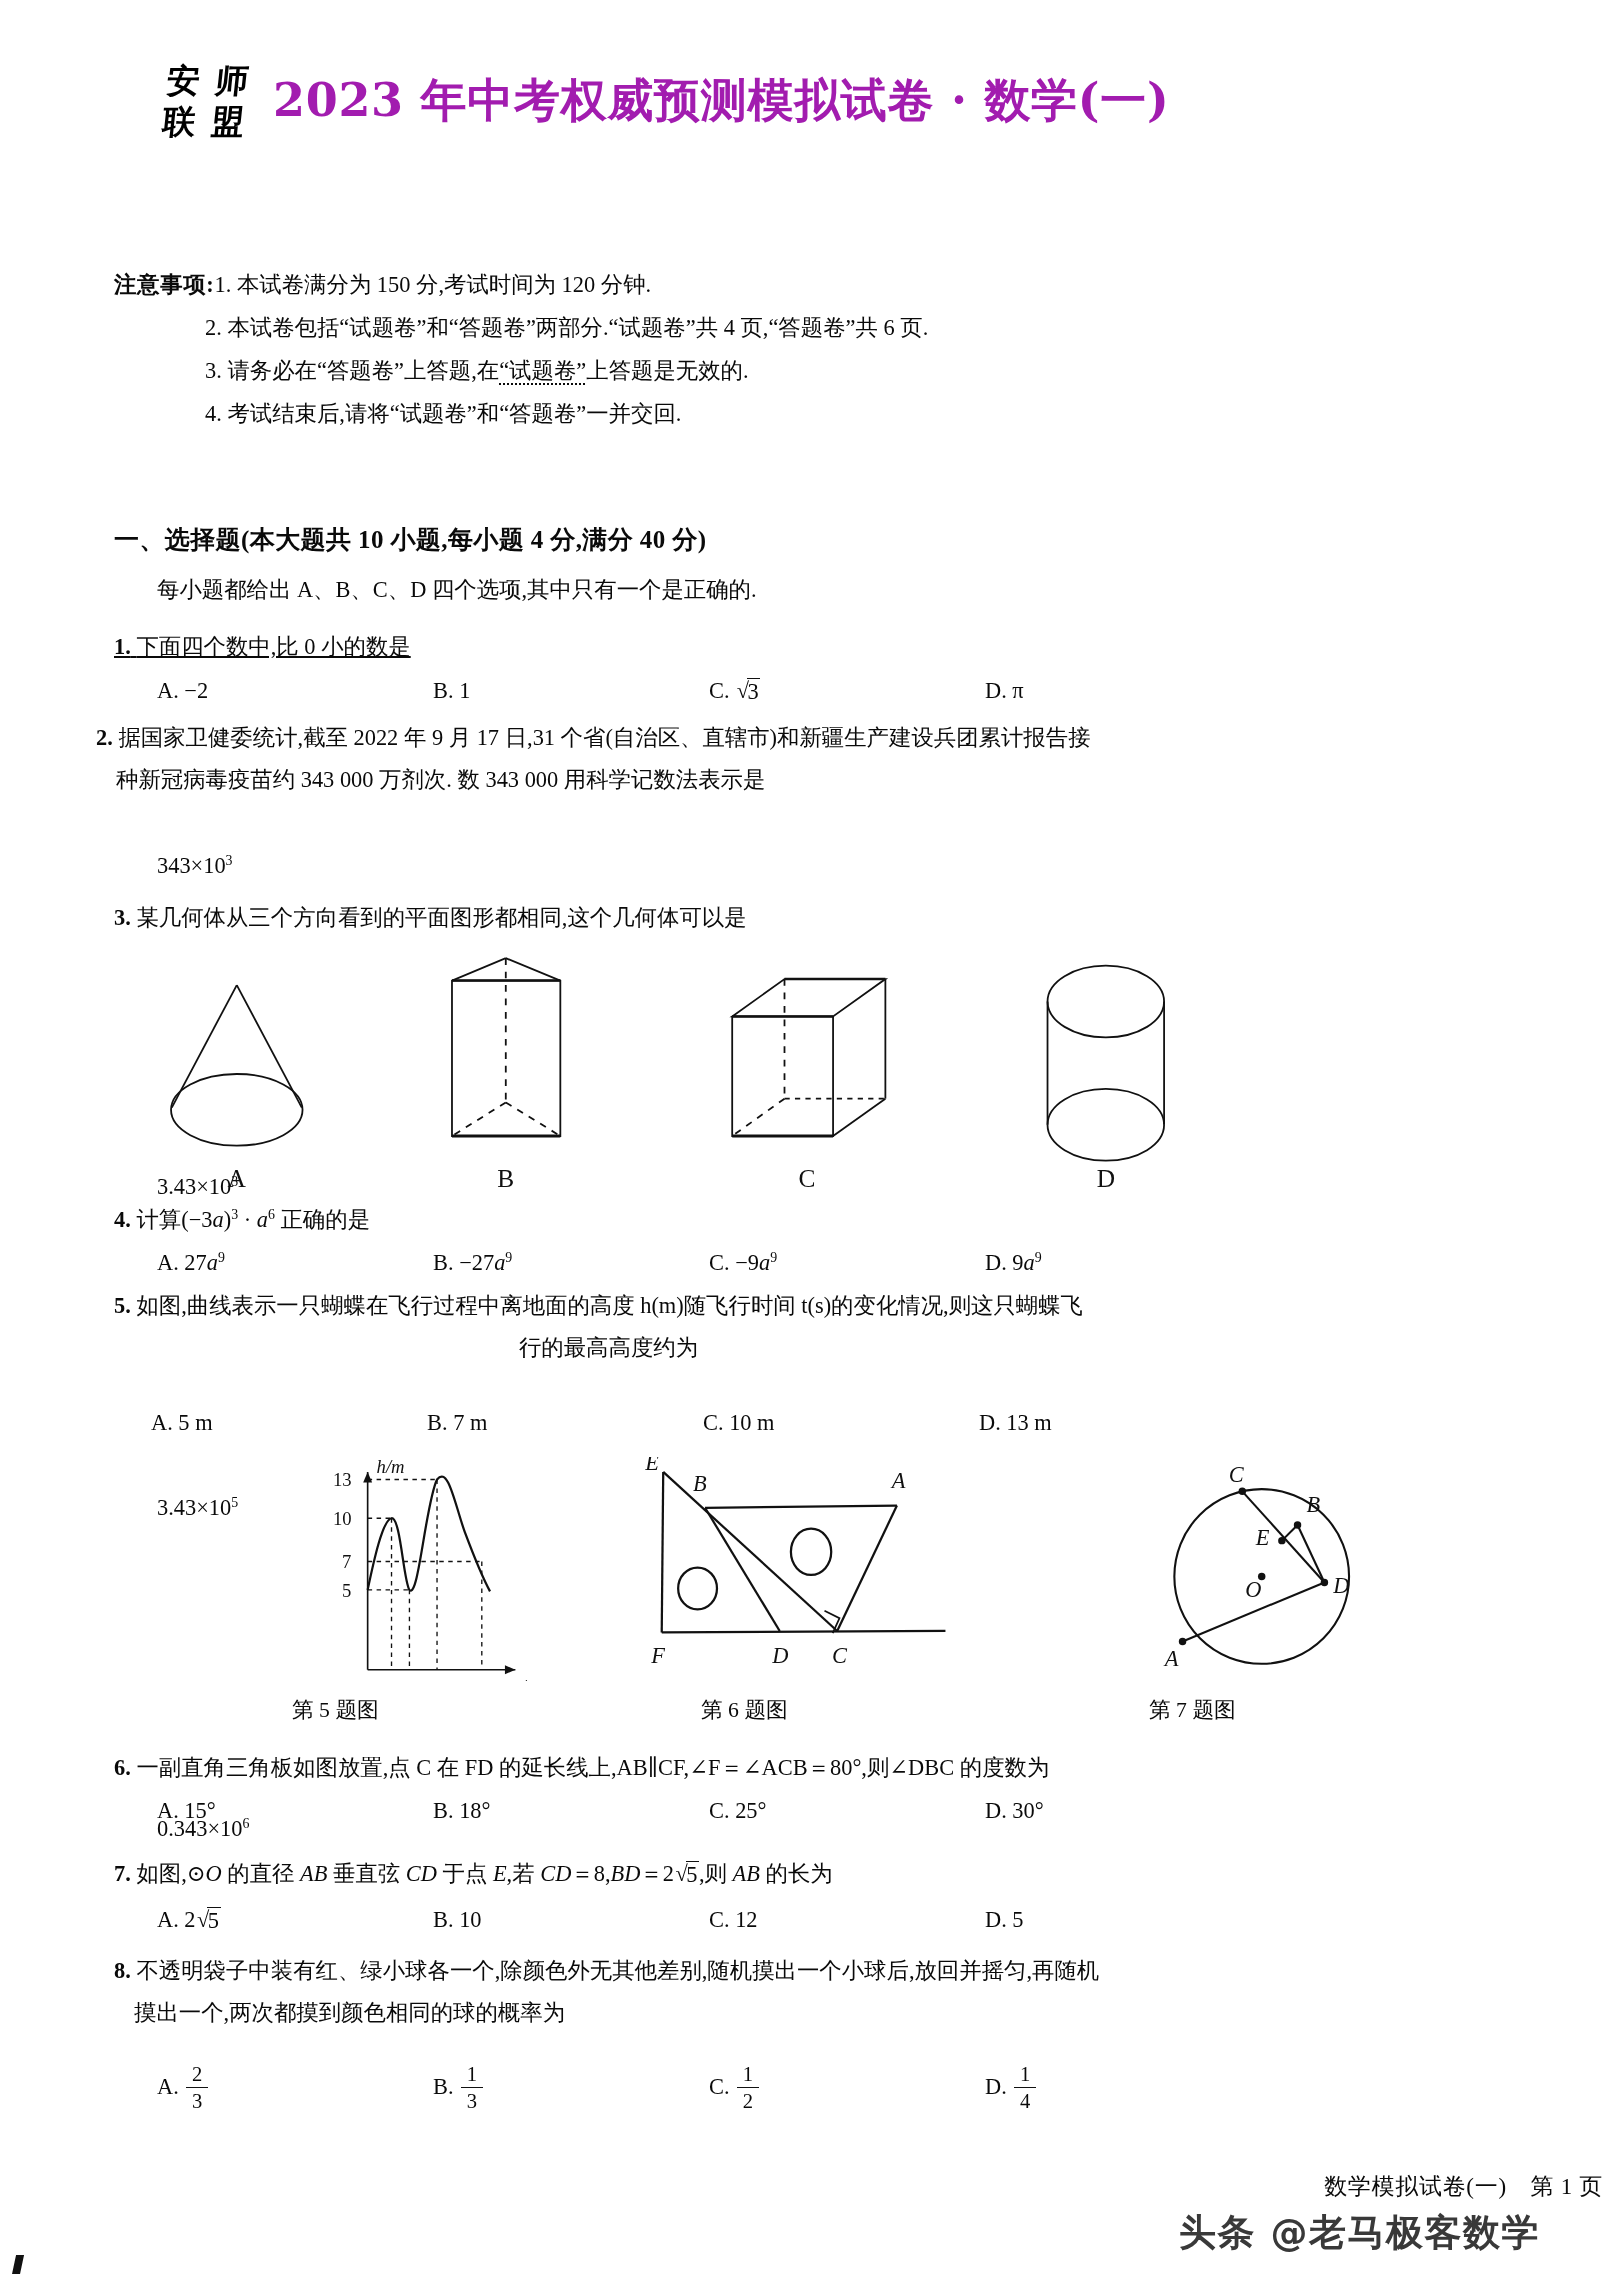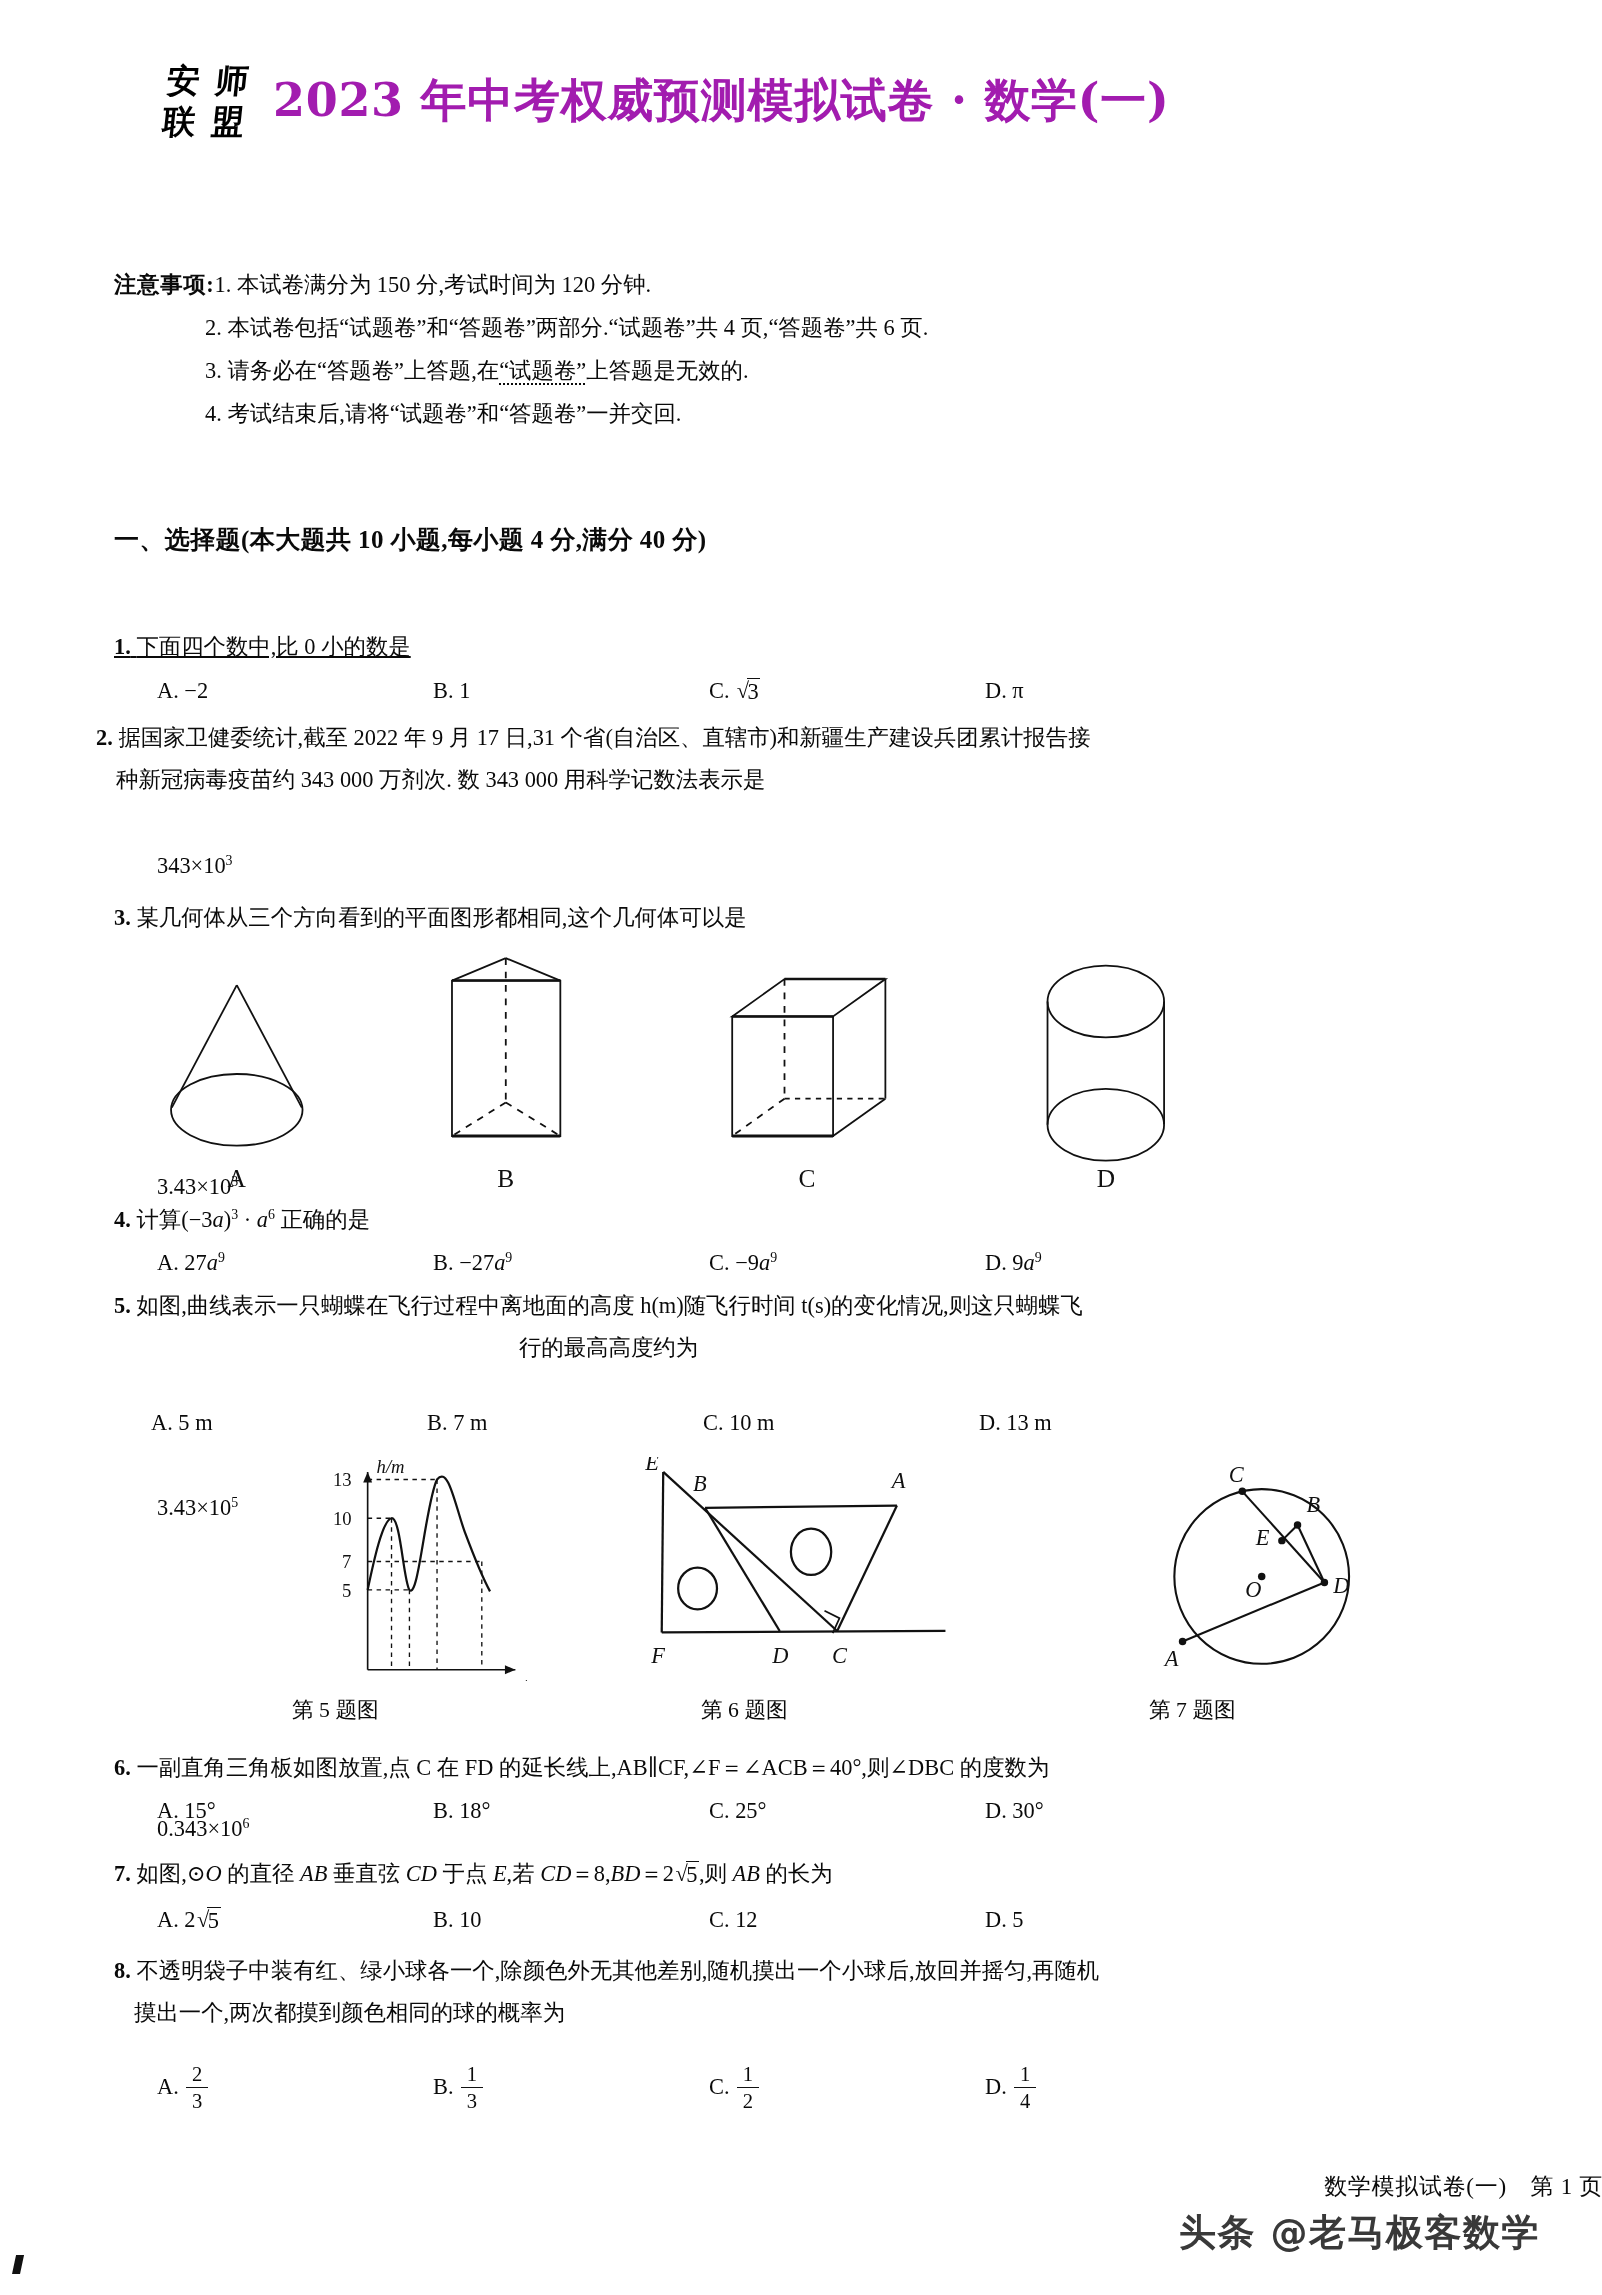--- a/index.html
+++ b/index.html
@@ -194,20 +194,21 @@
       <span class="notice-label">注意事项:</span><span>1. 本试卷满分为 150 分,考试时间为 120 分钟.</span>
     </div>
     <div class="notice-line indent">2. 本试卷包括“试题卷”和“答题卷”两部分.“试题卷”共 4 页,“答题卷”共 6 页.</div>
     <div class="notice-line indent">
       <span>3. 请务必在“答题卷”上答题,在</span><span class="emph-dots">“试题卷”</span><span>上答题是无效的.</span>
     </div>
     <div class="notice-line indent">4. 考试结束后,请将“试题卷”和“答题卷”一并交回.</div>
   </div>
 
   <div class="section-head">一、选择题(本大题共 10 小题,每小题 4 分,满分 40 分)</div>
+  <div class="section-sub">每小题都给出 A、B、C、D 四个选项,其中只有一个是正确的.</div>
 
   <div class="q" style="left:114px; top:626px;text-decoration:underline;">
     <div class="q-stem">
       <span class="q-num">1.</span>
       <span>下面四个数中,比 0 小的数是</span>
     </div>
   </div>
   <div class="opts" style="left:157px; top:673px;">
     <div>A.&nbsp;−2</div>
     <div>B.&nbsp;1</div>
@@ -426,21 +427,21 @@
 
   <div class="figcaps">
     <span style="left:178px; top:0;">第 5 题图</span>
     <span style="left:587px; top:0;">第 6 题图</span>
     <span style="left:1035px; top:0;">第 7 题图</span>
   </div>
 
   <div class="q" style="left:114px; top:1747px;">
     <div class="q-stem">
       <span class="q-num">6.</span>
-      <span>一副直角三角板如图放置,点 C 在 FD 的延长线上,AB∥CF,∠F＝∠ACB＝40°,则∠DBC 的度数为</span>
+      <span>一副直角三角板如图放置,点 C 在 FD 的延长线上,AB∥CF,∠F＝∠ACB＝80°,则∠DBC 的度数为</span>
     </div>
   </div>
   <div class="opts" style="left:157px; top:1793px;">
     <div>A. 15°</div>
     <div>B. 18°</div>
     <div>C. 25°</div>
     <div>D. 30°</div>
   </div>
 
   <div class="q" style="left:114px; top:1853px;">

